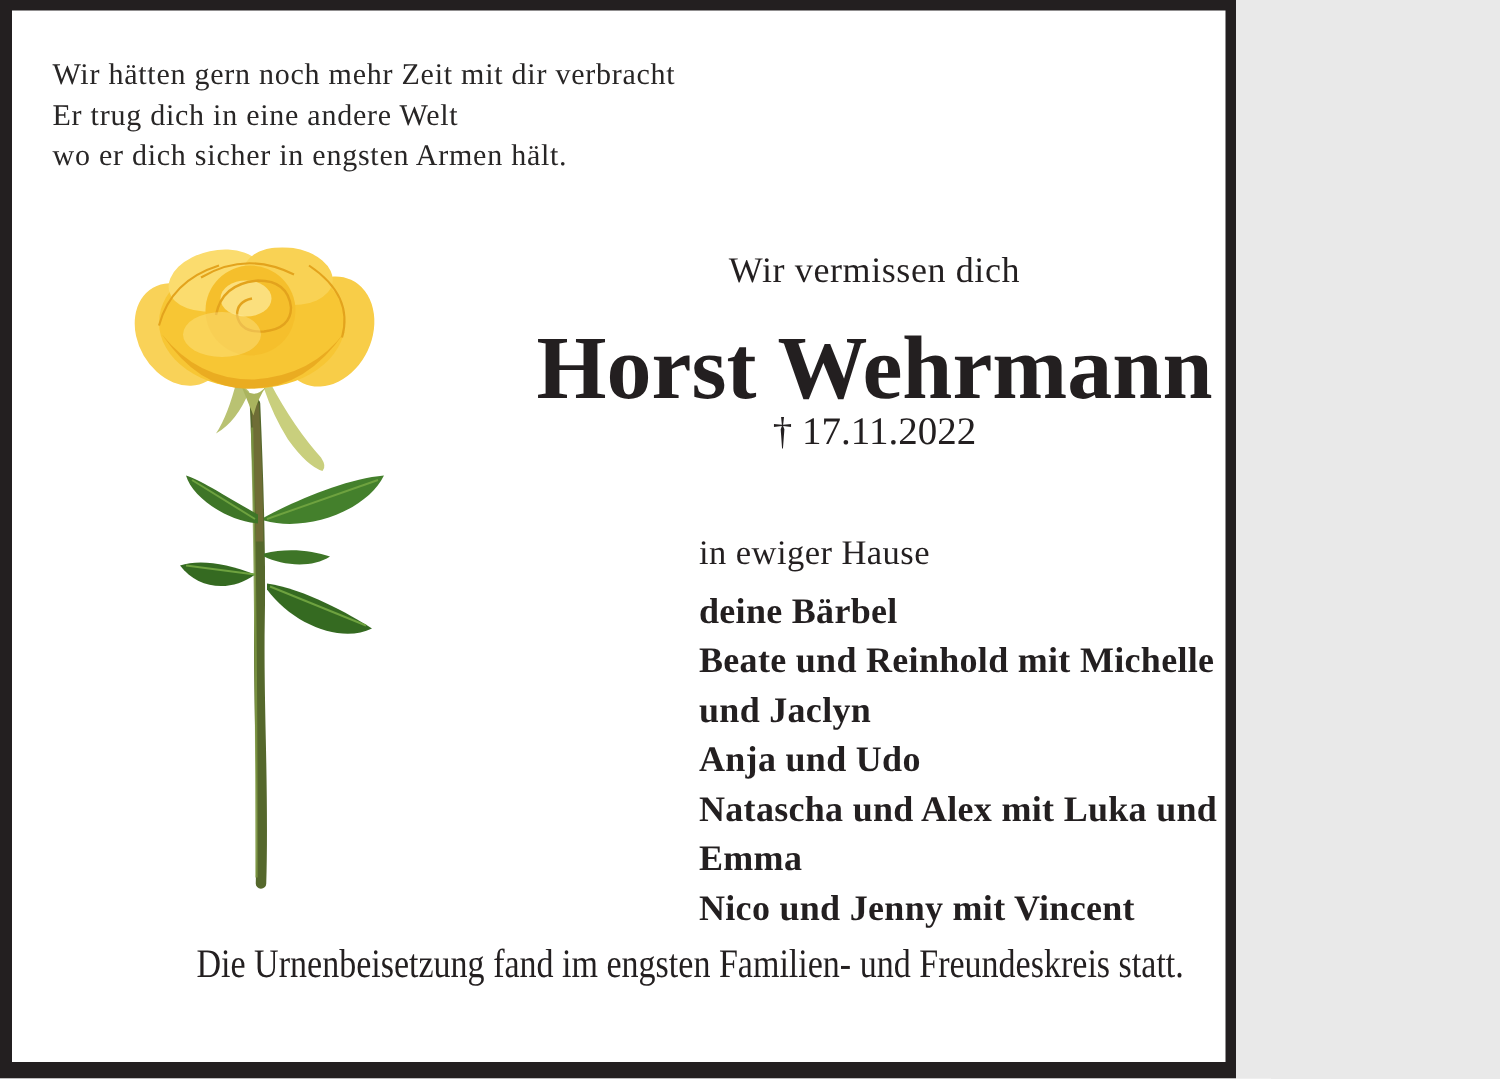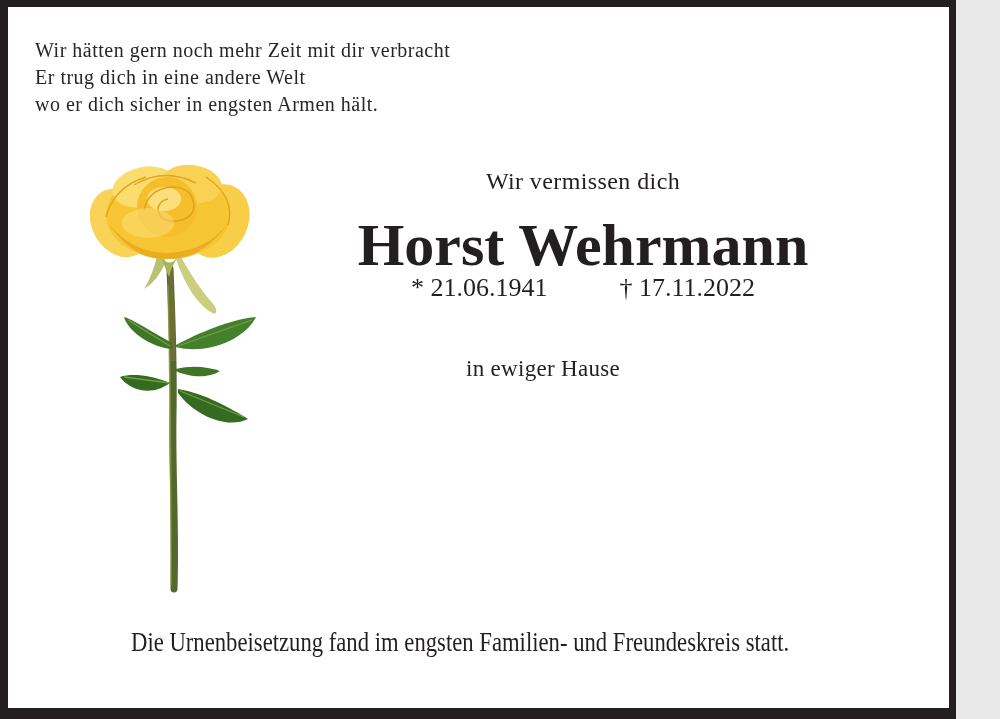--- a/index.html
+++ b/index.html
@@ -1,21 +1,21 @@
 <!DOCTYPE html>
 <html><head>
 <meta charset="utf-8">
 <style>
   * { margin: 0; padding: 0; box-sizing: border-box; }
   html, body { background: #e9e9e9; }
   body { font-family: "Liberation Serif", "DejaVu Serif", serif; }
 
   .notice {
     position: relative;
-    width: 956px;
+    width: 824px;
     height: 719px;
     background: #ffffff;
     color: #231f20;
     border-style: solid;
     border-color: #231f20;
     border-top-width: 7px;
     border-right-width: 7px;
     border-bottom-width: 11px;
     border-left-width: 8px;
     overflow: hidden;
@@ -144,26 +144,32 @@
     <path d="M140,60 Q148,32 118,12" fill="none" stroke="#e3a31d" stroke-width="1.4"></path>
     <path d="M20,58 Q46,96 80,94 Q116,94 142,56 Q120,86 80,88 Q44,88 20,58 Z" fill="#e8a71f" opacity="0.85"></path>
     <ellipse cx="60" cy="58" rx="26" ry="15" fill="#ffeda0" opacity="0.35"></ellipse>
   </svg>
 
   <div class="center-col intro">Wir vermissen dich</div>
 
   <div class="center-col deceased">Horst Wehrmann</div>
 
   <div class="center-col dates">
-    <span>* 21.06.1941</span>
     <span>† 17.11.2022</span>
   </div>
 
   <div class="closing">in ewiger Hause</div>
 
+  <div class="mourners">
+    <div>deine Bärbel</div>
+    <div>Beate und Reinhold mit Michelle und Jaclyn</div>
+    <div>Anja und Udo</div>
+    <div>Natascha und Alex mit Luka und Emma</div>
+    <div>Nico und Jenny mit Vincent</div>
+  </div>
 
   <div class="footer">
     <div>
       <span class="condensed">Die Urnenbeisetzung fand im engsten Familien- und Freundeskreis statt.</span>
     </div>
   </div>
 
 </div>
 
 </body></html>

